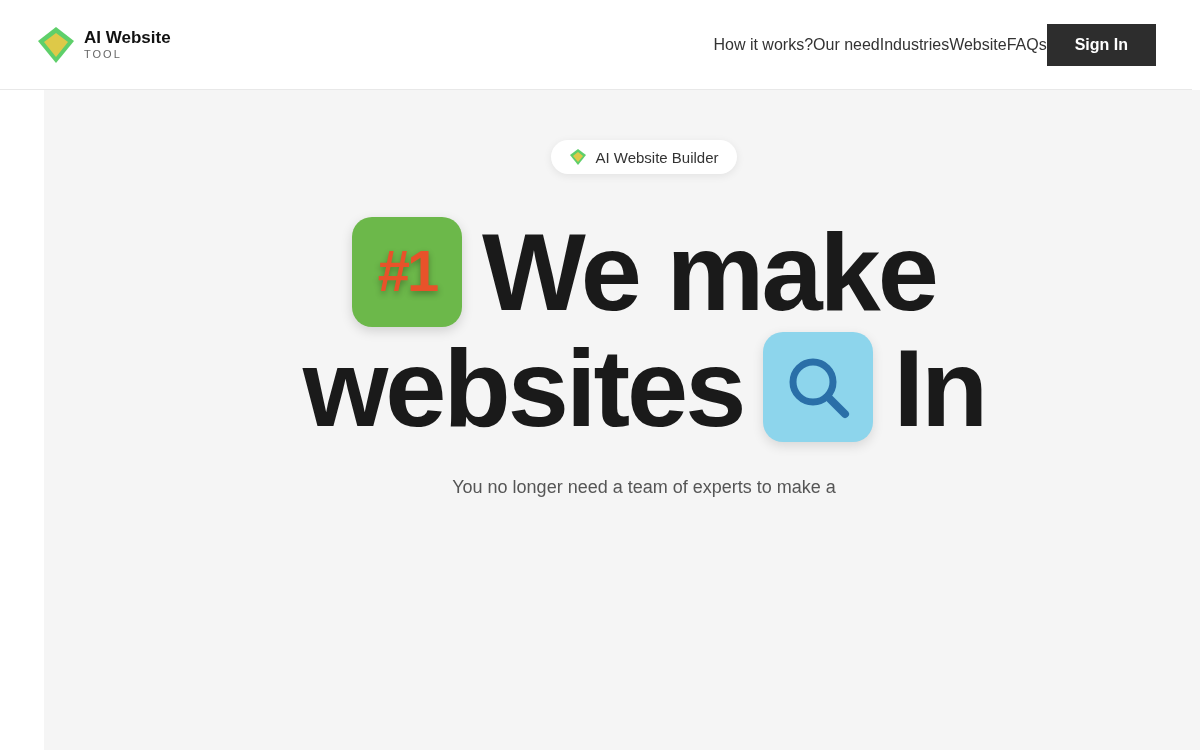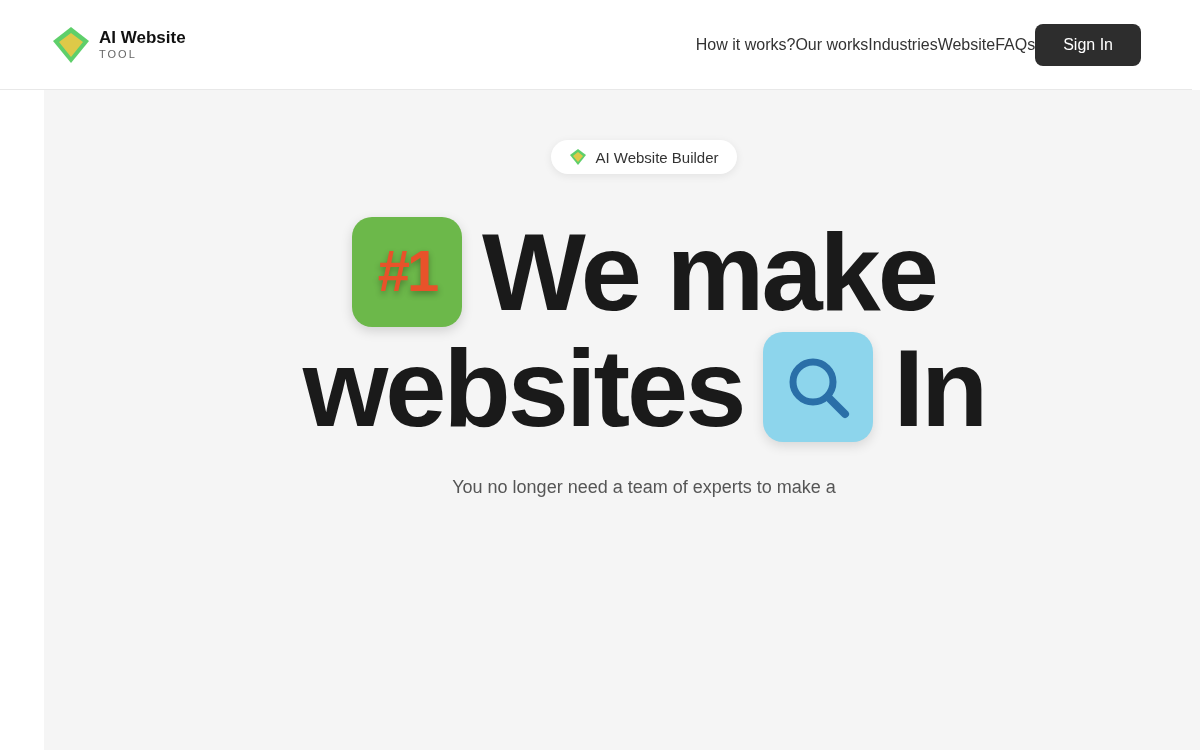--- a/index.html
+++ b/index.html
@@ -12,21 +12,21 @@
     }
 
     
     header {
       width: 1192px;
       height: 90px;
       background: #ffffff;
       display: flex;
       align-items: center;
       justify-content: space-between;
-      padding: 0 51px;
+      padding: 0 36px;
       border-bottom: 1px solid #e8e8e8;
     }
 
     .logo-area {
       display: flex;
       align-items: center;
       gap: 8px;
     }
 
     .logo-icon {
@@ -50,23 +50,23 @@
       color: #333;
       font-size: 16px;
       font-weight: 500;
     }
 
     .sign-in-btn {
       background: #2d2d2d;
       color: #fff;
       border: none;
       padding: 12px 28px;
-      border-radius: 8px;
+      border-radius: 0;
       font-size: 16px;
-      font-weight: 400;
+      font-weight: 700;
       cursor: pointer;
     }
 
     
     .hero {
       width: 1200px;
       background: #f5f5f5;
       padding: 50px 40px 64px;
       display: flex;
       flex-direction: column;
@@ -179,21 +179,21 @@
     <div class="logo-text">
       <span style="font-weight:800;font-size:17px;color:#111;line-height:1.1;">
         <span>AI</span> <span>Website</span>
       </span>
       <span style="font-size:11px;color:#666;letter-spacing:2px;font-weight:400;">TOOL</span>
     </div>
   </div>
 
   <nav>
     <a href="#">How it works?</a>
-    <a href="#">Our works</a>
+    <a href="#">Our need</a>
     <a href="#">Industries</a>
     <a href="#">Website</a>
     <a href="#">FAQs</a>
     <button class="sign-in-btn">Sign In</button>
   </nav>
 </header>
 
 <section class="hero">
 
   <div class="badge">

